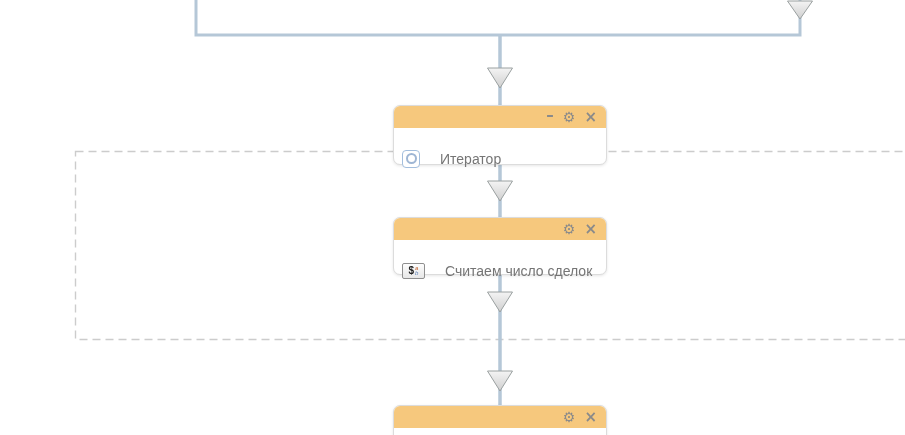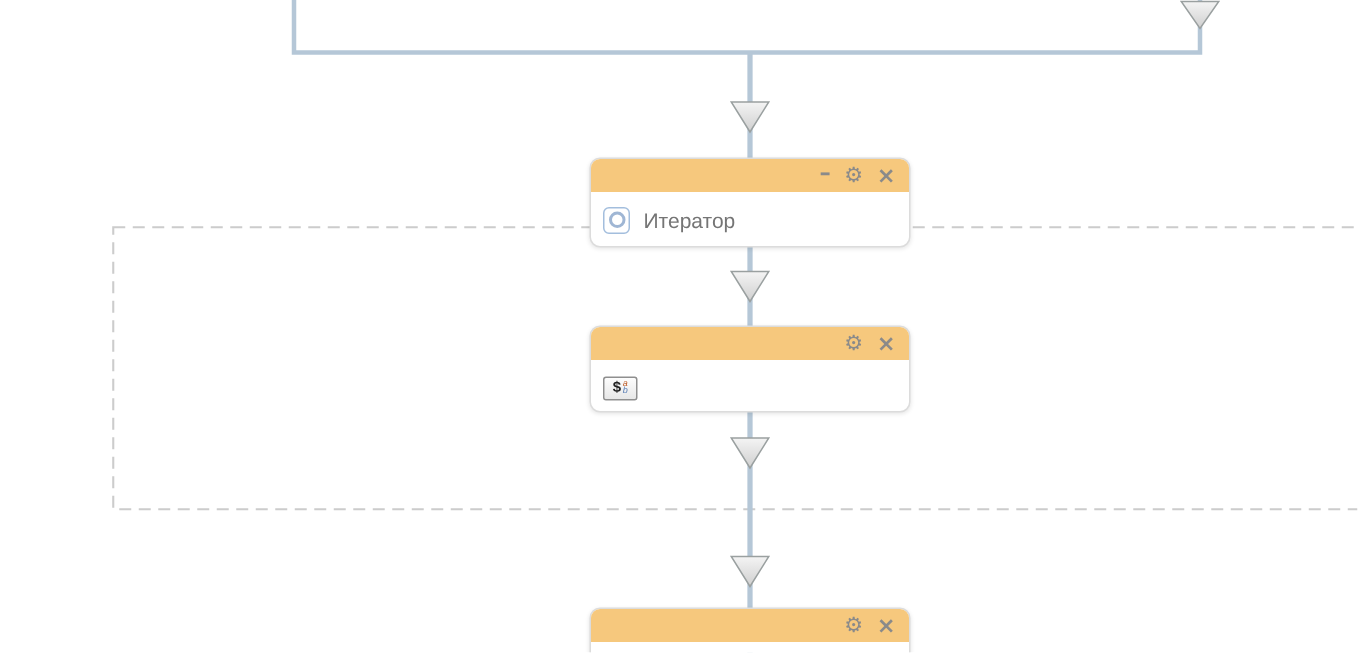--- a/index.html
+++ b/index.html
@@ -27,22 +27,22 @@
   .ctrl {
     color:var(--control_icon,#8a8a8a);
     font-family:"DejaVu Sans", sans-serif;
     line-height:1; cursor:pointer; user-select:none;
   }
   .ctrl-min   { font-size:15px; font-weight:700; margin-top:-4px; }
   .ctrl-gear  { font-size:14px; }
   .ctrl-close { font-size:15px; font-weight:700; }
 
   .node-body {
-    display:flex; align-items:center; gap:9px;
-    padding:0 8px; height:37px;
+    display:flex; align-items:center; gap:20px;
+    padding:12px 8px; height:37px;
   }
   .node-title { font-size:14px; color:var(--title_text,#757575); white-space:nowrap; }
 
   
   .icon-iterator {
     width:18px; height:18px; box-sizing:border-box; flex:0 0 auto;
     border:1px solid var(--iterator_icon_blue,#a3bedd); border-radius:4px;
     background:#fff; display:flex; align-items:center; justify-content:center;
   }
   .icon-iterator .dot {
@@ -112,20 +112,21 @@
       <span class="ctrl ctrl-close">×</span>
     </div>
     <div class="node-body">
       <span class="icon-value">
         <span class="d">$</span>
         <span class="ab">
           <i class="a">a</i>
           <i class="b">b</i>
         </span>
       </span>
+      <span class="node-title">Считаем число сделок</span>
     </div>
   </div>
 
   <div class="node" id="node3">
     <div class="node-header">
       <span class="ctrl ctrl-gear">⚙</span>
       <span class="ctrl ctrl-close">×</span>
     </div>
     <div class="node-body">
       <span class="node-title"></span>

